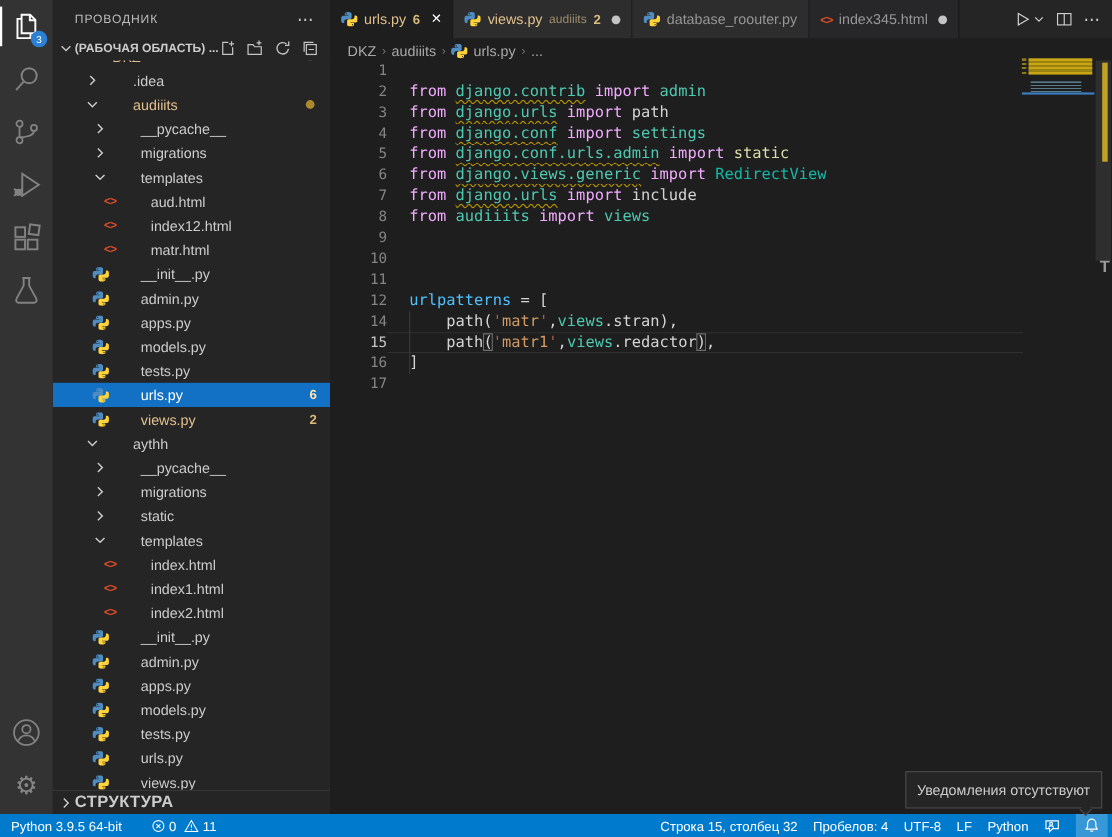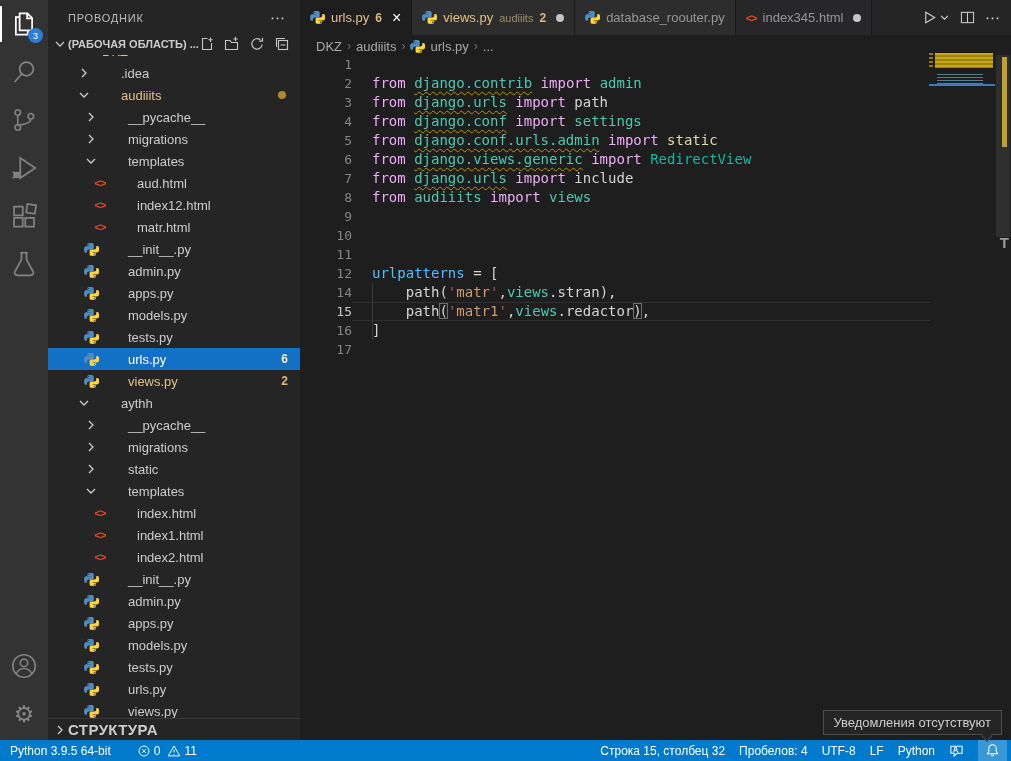--- a/index.html
+++ b/index.html
@@ -90,22 +90,22 @@
   
   .statusbar { position:absolute; left:0; bottom:0; width:1011px; height:21px; background:#007acc; color:#ffffff;
                display:flex; align-items:center; font-size:12px; z-index:9; }
   .sb-left { display:flex; align-items:center; gap:26px; padding-left:10px; }
   .sb-right { margin-left:auto; display:flex; align-items:center; gap:14px; padding-right:4px; height:100%; }
   .sb-item { display:flex; align-items:center; gap:4px; cursor:pointer; height:100%; }
   .sb-item.hl { background:rgba(255,255,255,0.22); padding:0 7px; }
   .probs { display:flex; align-items:center; gap:3px; }
 
   
-  .notif { position:absolute; right:9px; bottom:26px; height:25px; background:#252526; border:1px solid #4b4b4e;
-           color:#cccccc; font-size:13px; padding:6px 10px; display:flex; align-items:center; z-index:10; }
+  .notif { position:absolute; right:9px; bottom:26px; height:15px; background:#252526; border:1px solid #4b4b4e;
+           color:#cccccc; font-size:13px; padding:16px 10px; display:flex; align-items:center; z-index:10; }
   .notif-arrow { position:absolute; right:20px; bottom:21px; width:8px; height:8px; background:#252526;
                  border-right:1px solid #4b4b4e; border-bottom:1px solid #4b4b4e; transform:rotate(45deg); z-index:11; }
 
   svg.ic { display:block; }
 </style>
 </head>
 <body>
 
 <div class="app">
 

